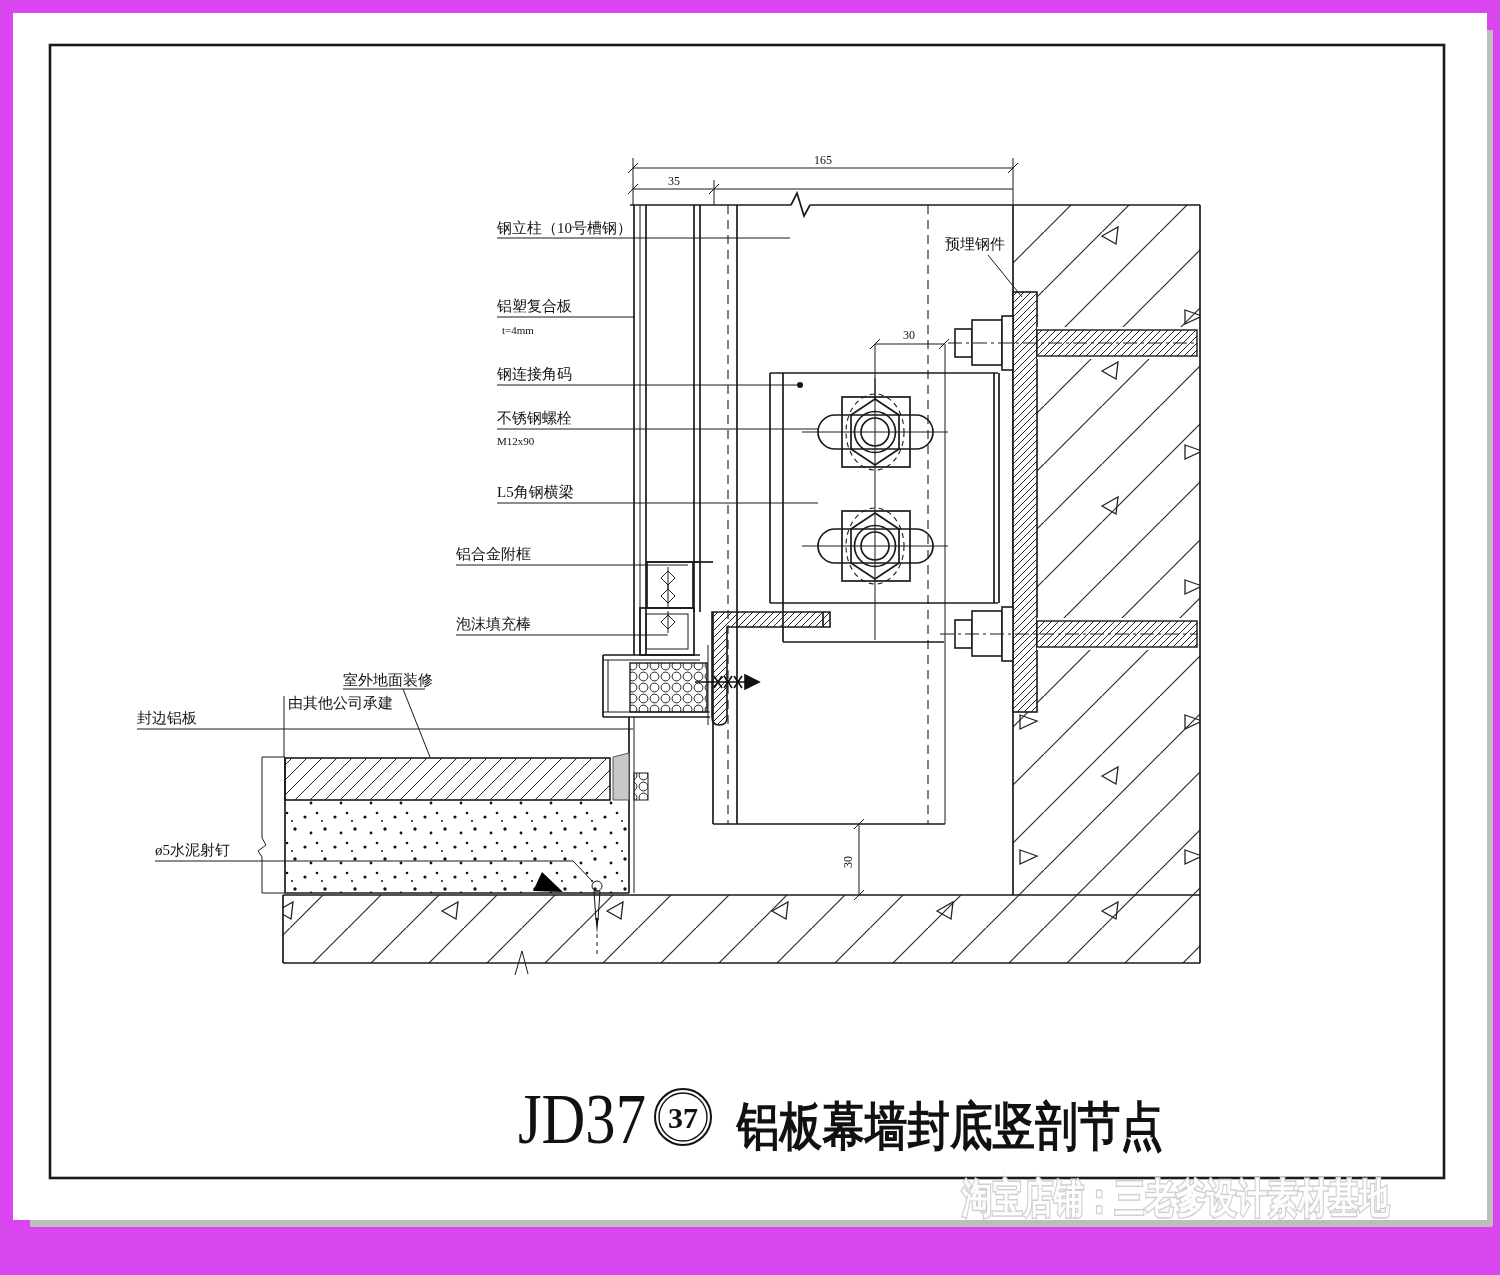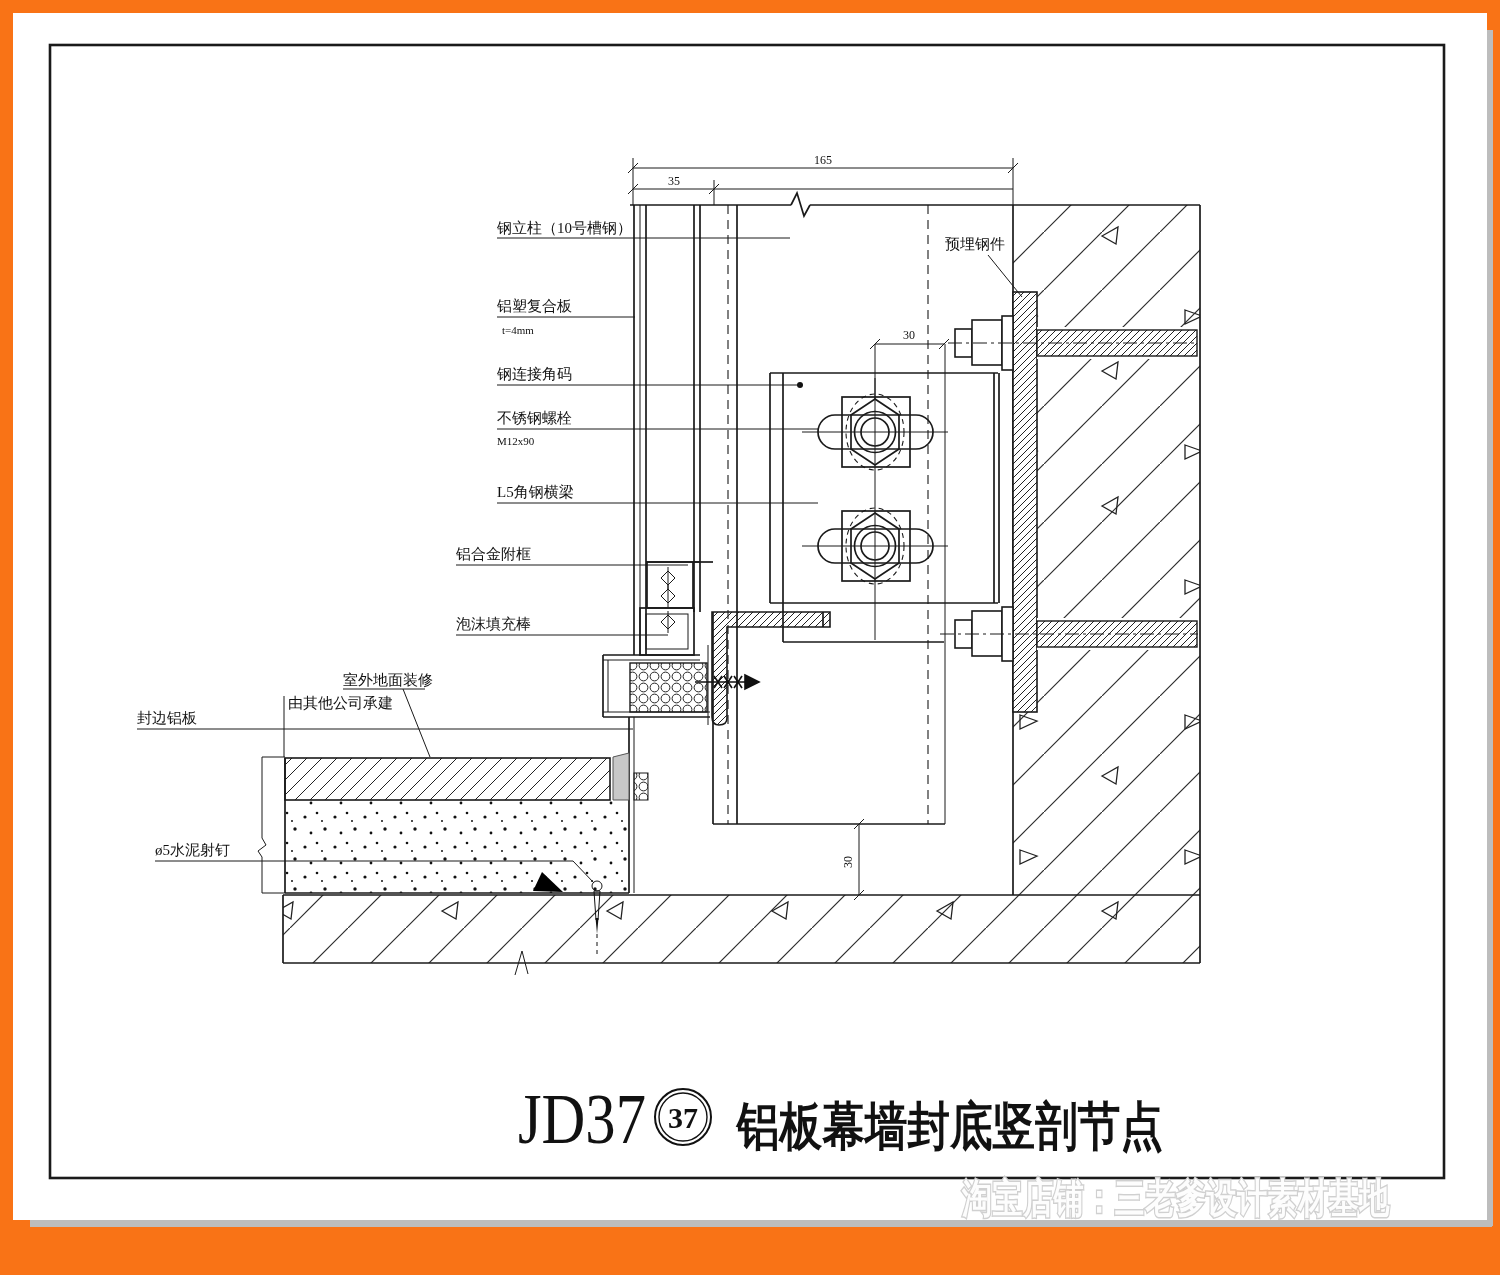--- a/index.html
+++ b/index.html
@@ -1,16 +1,16 @@
 <!DOCTYPE html>
 <html><head>
 <meta charset="utf-8">
 <style>
   html,body{margin:0;padding:0;background:#c9c9c9;}
-  #stage{position:relative;width:1500px;height:1275px;background:#f97316;overflow:hidden;
+  #stage{position:relative;width:1500px;height:1275px;background:#d946ef;overflow:hidden;
          font-family:"Liberation Serif", serif;}
   svg{position:absolute;left:0;top:0;}
   text{fill:#111;stroke:none;font-family:"Liberation Serif", serif;}
   .lbl{font-size:15px;}
   .sub{font-size:11px;}
   .dim{font-size:12px;}
   .ln   {stroke:#1a1a1a;stroke-width:1.7;fill:none;}
   .thin {stroke:#1a1a1a;stroke-width:1;fill:none;}
   .dash {stroke:#1a1a1a;stroke-width:1.1;fill:none;stroke-dasharray:9 6;}
   .cdash{stroke:#1a1a1a;stroke-width:1;fill:none;stroke-dasharray:14 4 3 4;}

